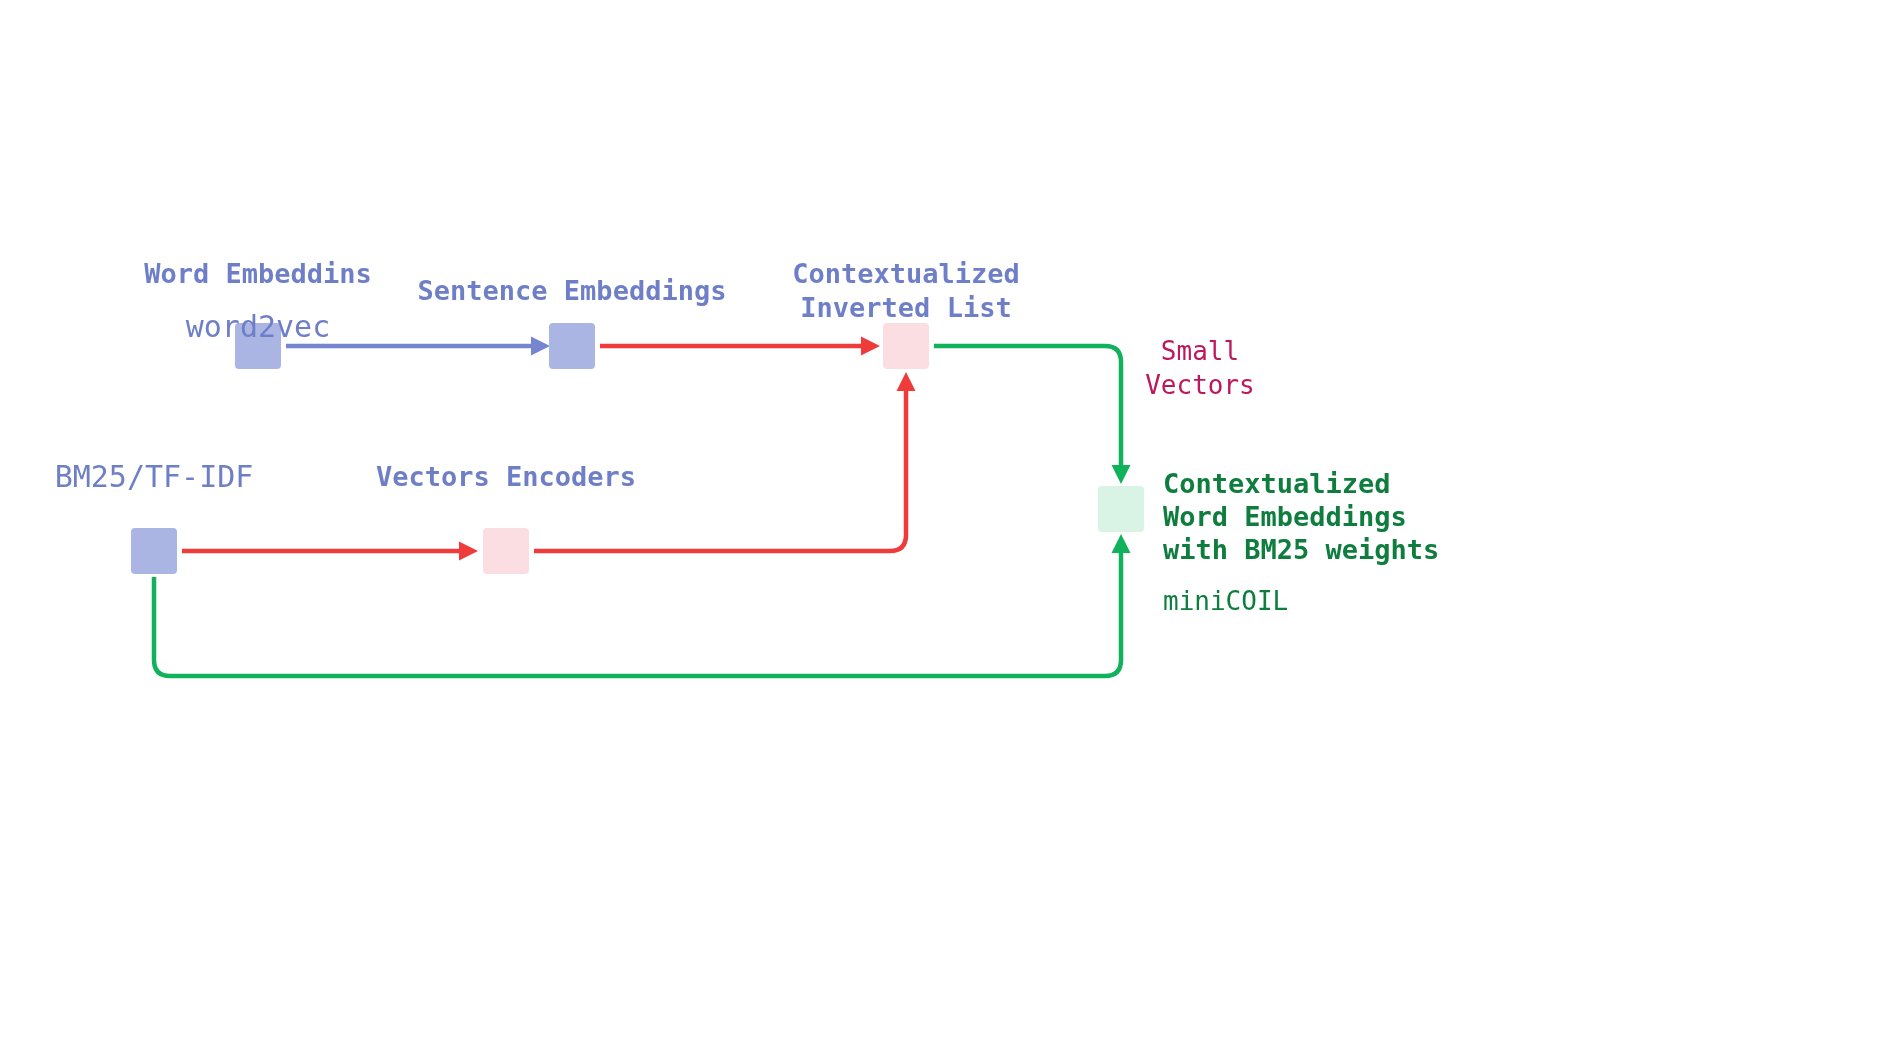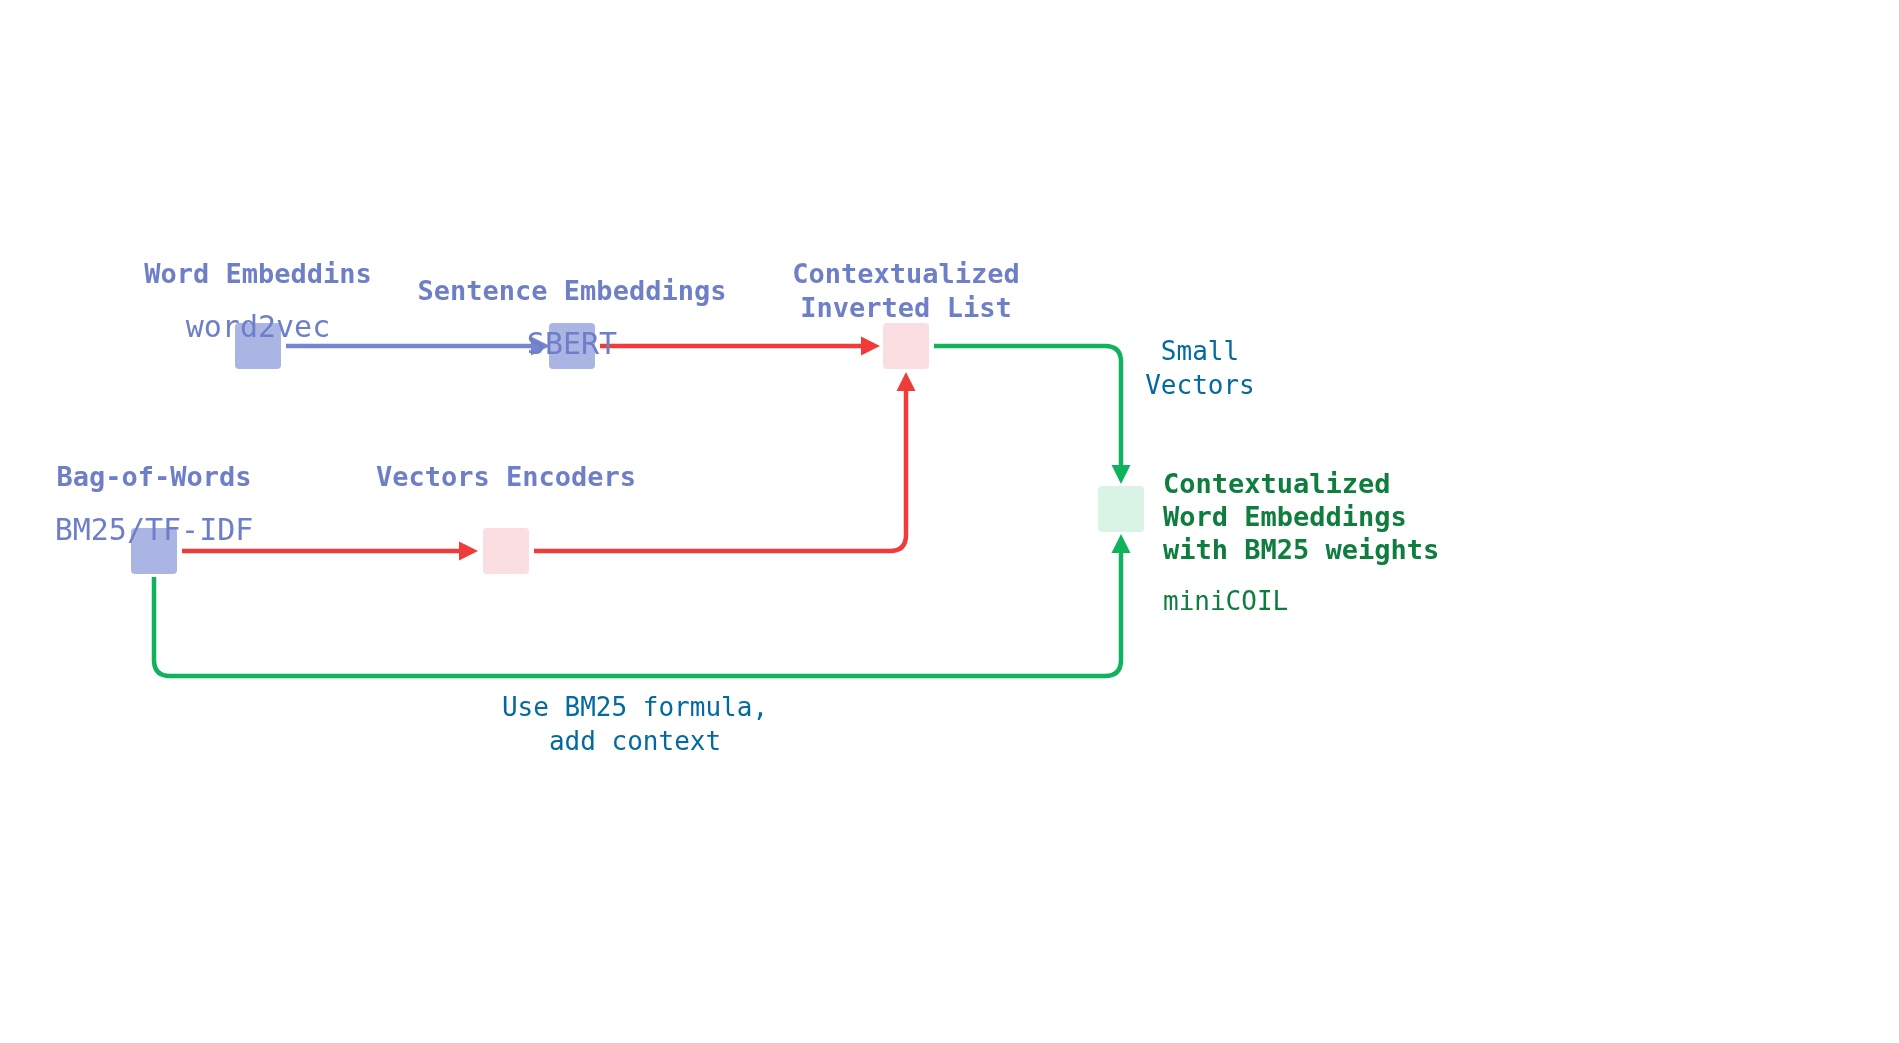--- a/index.html
+++ b/index.html
@@ -20,21 +20,21 @@
     height: 46px;
     border-radius: 4px;
   }
   .sq-purple { background: #aab5e4; }
   .sq-pink   { background: #fbdee2; }
   .sq-green  { background: #d9f4e4; }
 
   .label { position: absolute; white-space: pre-line; }
   .center { text-align: center; }
   .t-purple     { color: #6e7fc8; }
-  .t-green      { color: #0369a1; }
+  .t-green      { color: #be185d; }
   .t-green-dark { color: #0e7d3e; }
 
   .title    { font-weight: bold; font-size: 27px; line-height: 34px; }
   .subtitle { font-weight: normal; font-size: 30px; line-height: 34px; }
   .note     { font-size: 26px; line-height: 34px; }
   .minicoil-title    { font-weight: bold; font-size: 27px; line-height: 33px; }
   .minicoil-subtitle { font-weight: normal; font-size: 26px; line-height: 33px; }
 </style>
 </head>
 <body>
@@ -81,43 +81,39 @@
   <div class="sq sq-pink" style="left:483px; top:528px;"></div>
   <div class="sq sq-green" style="left:1098px; top:486px;"></div>
 
   <div class="label center t-purple" style="left:98px; top:238px; width:320px;">
     <div class="title">Word Embeddins</div>
     <div class="subtitle">word2vec</div>
   </div>
 
   <div class="label center t-purple" style="left:392px; top:255px; width:360px;">
     <div class="title">Sentence Embeddings</div>
-    <div class="subtitle">SBERT</div>
   </div>
 
   <div class="label center t-purple" style="left:746px; top:238px; width:320px;">
     <div class="title">Contextualized
 Inverted List</div>
   </div>
 
   <div class="label center t-purple" style="left:4px; top:441px; width:300px;">
-    <div class="title">Bag-of-Words</div>
     <div class="subtitle">BM25/TF-IDF</div>
   </div>
 
   <div class="label center t-purple" style="left:336px; top:441px; width:340px;">
     <div class="title">Vectors Encoders</div>
   </div>
 
   <div class="label t-green-dark" style="left:1163px; top:448px; width:480px;">
     <div class="minicoil-title">Contextualized
 Word Embeddings
 with BM25 weights</div>
     <div class="minicoil-subtitle">miniCOIL</div>
   </div>
 
   <div class="label center t-green note" style="left:1090px; top:334px; width:220px;">Small
 Vectors</div>
 
-  <div class="label center t-green note" style="left:435px; top:690px; width:400px;">Use BM25 formula,
-add context</div>
 
 </div>
 
 </body></html>

